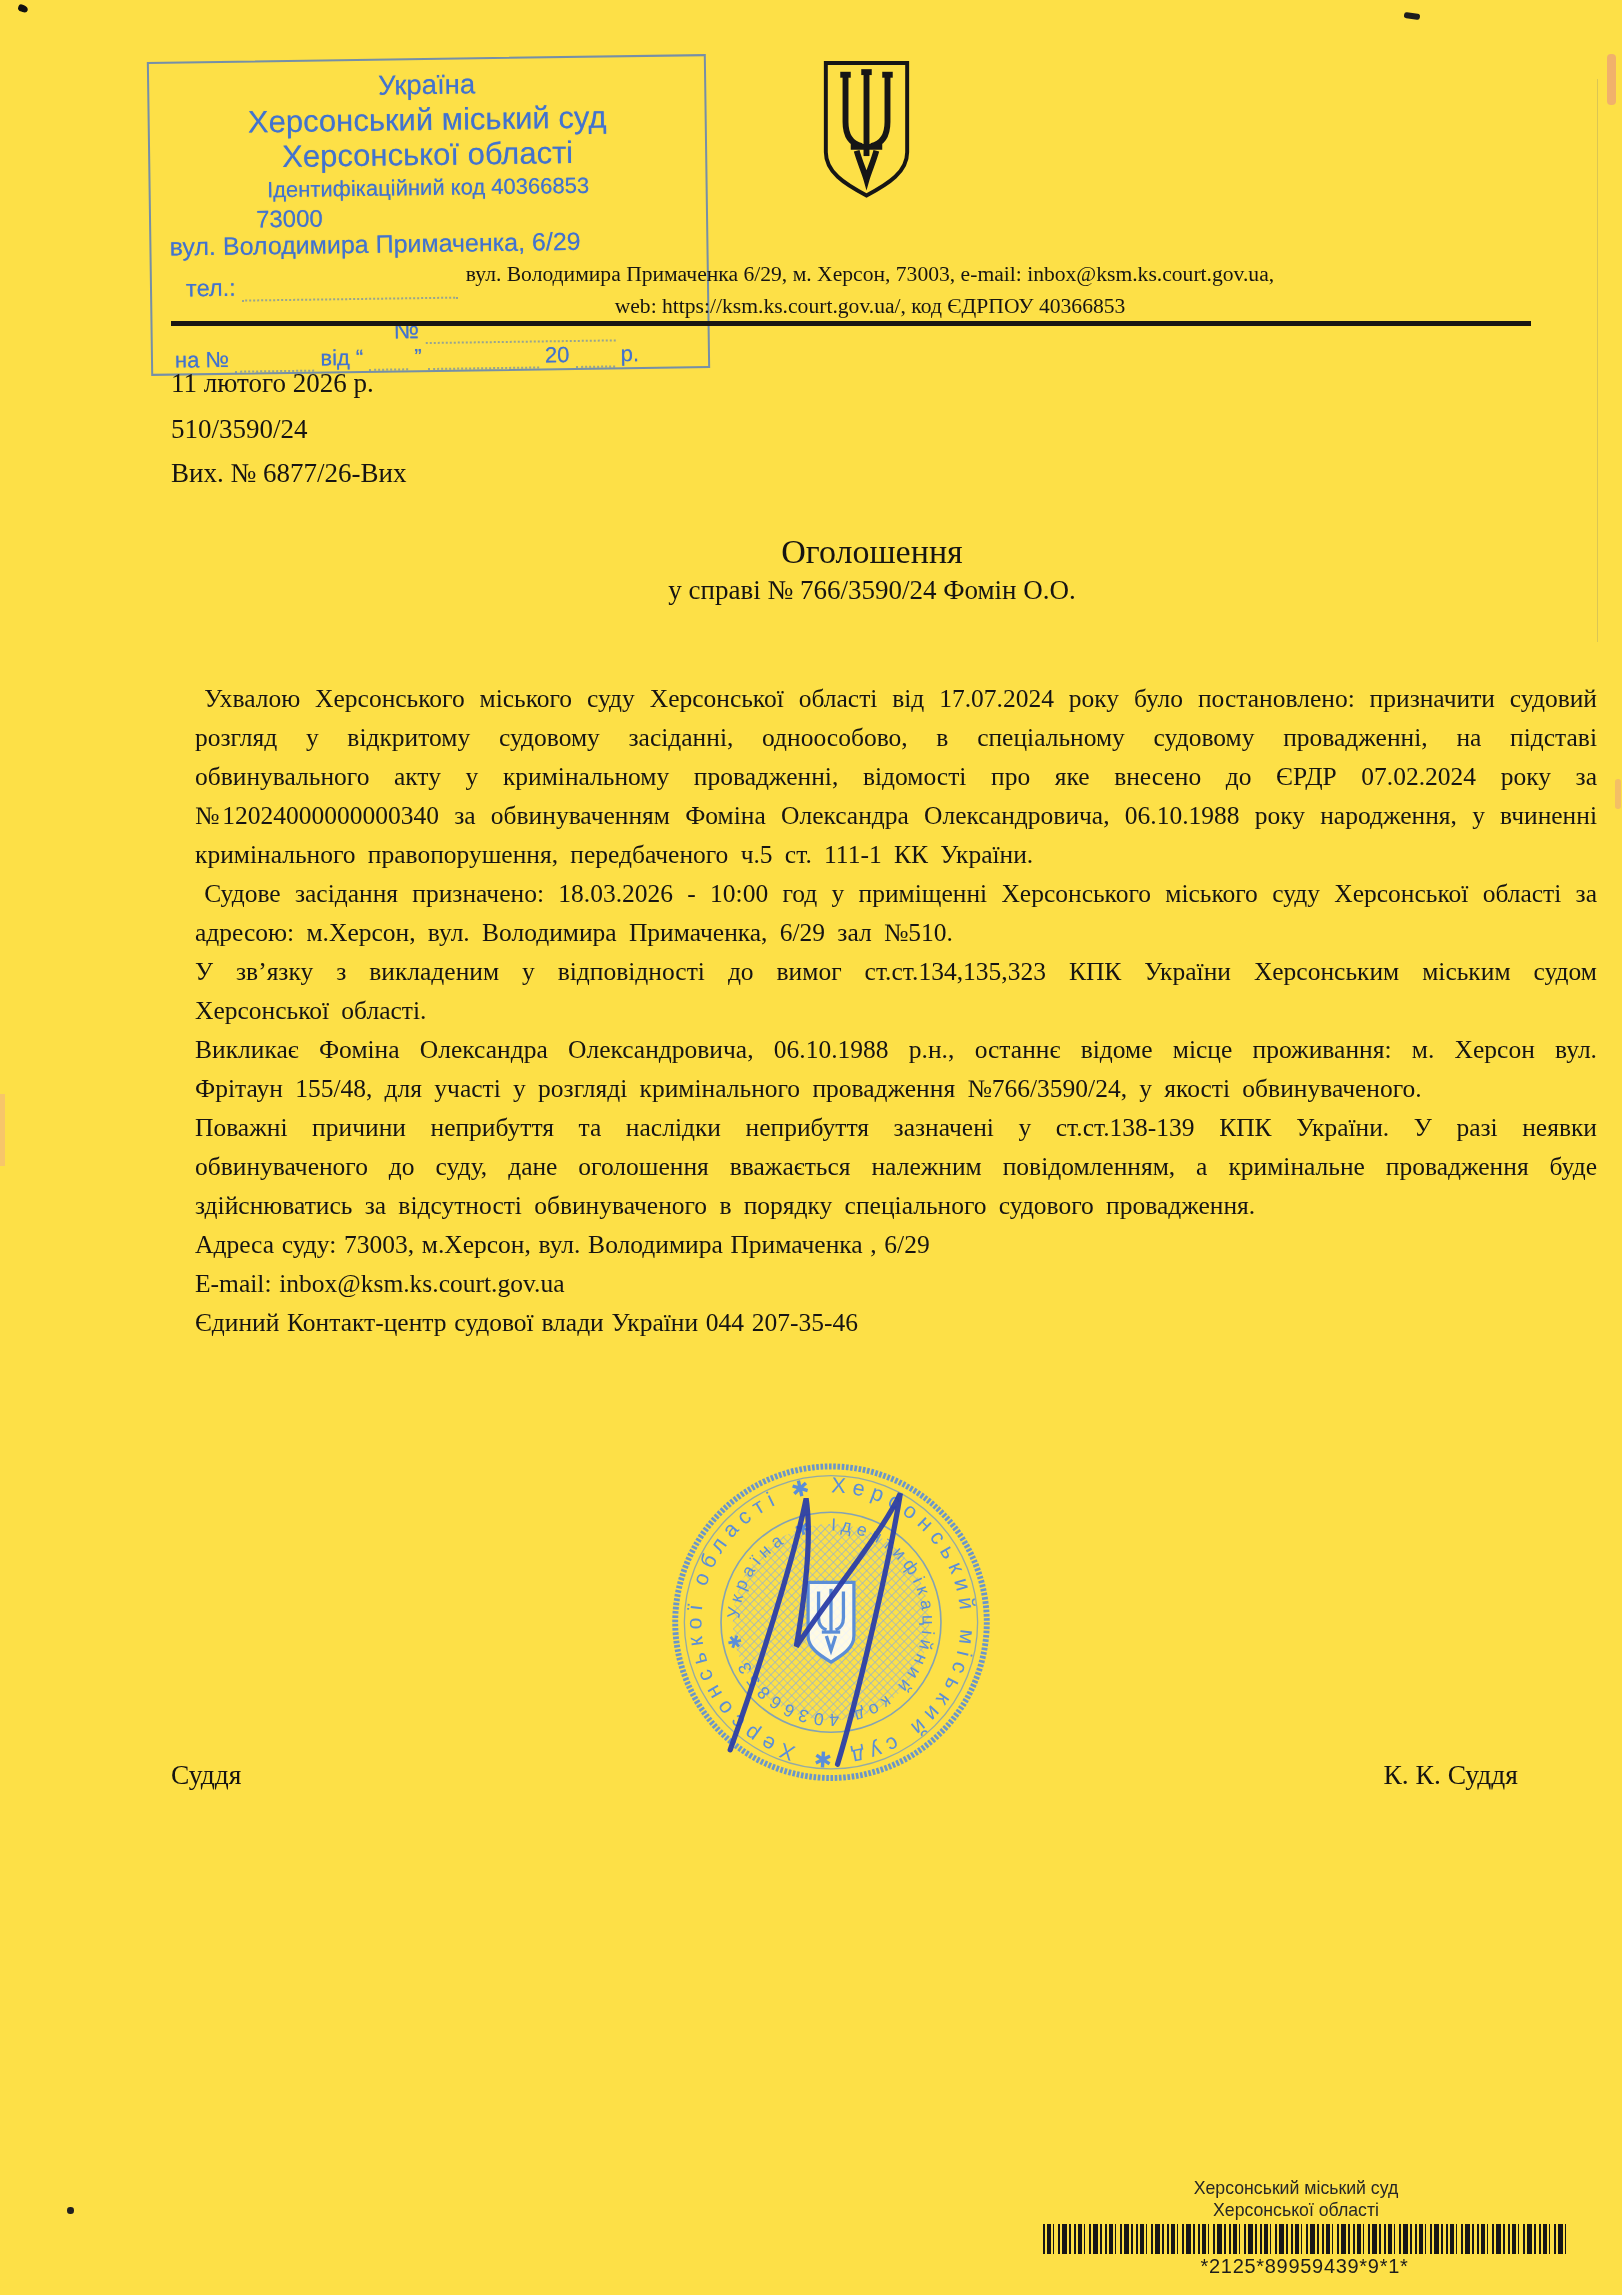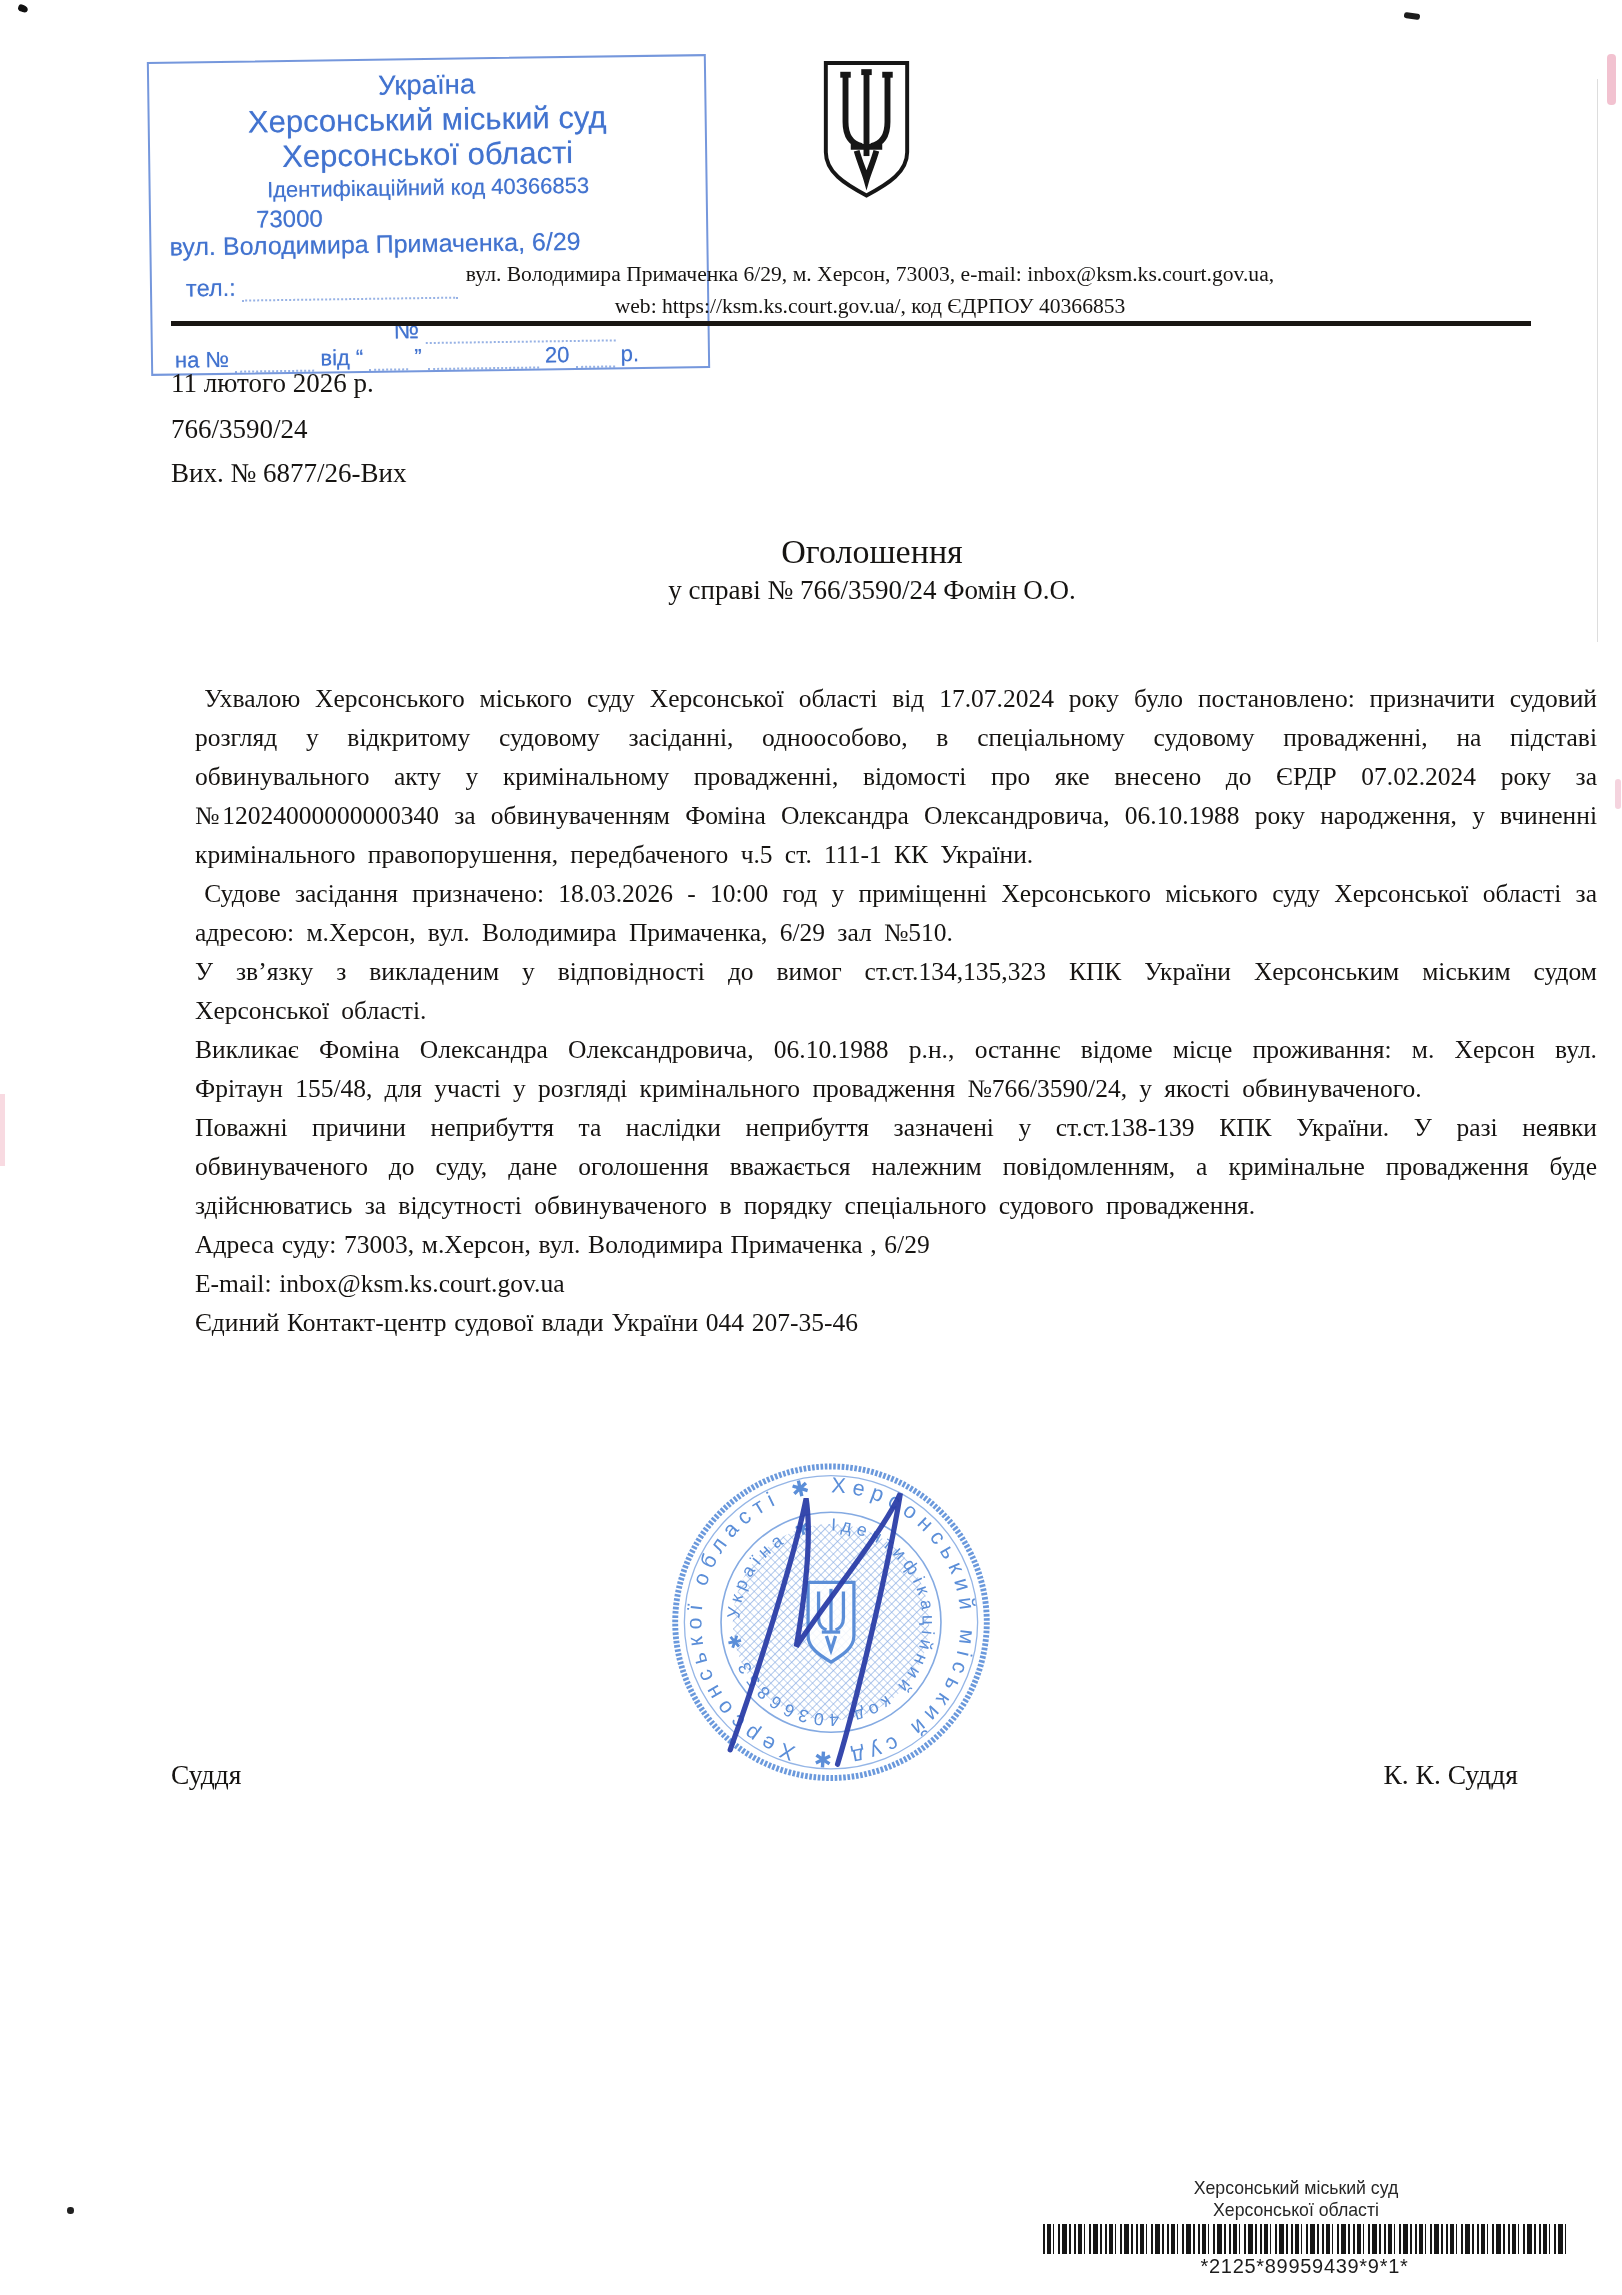--- a/index.html
+++ b/index.html
@@ -1,18 +1,18 @@
 <!DOCTYPE html>
 <html style="font-size:10.5px"><head>
 <meta charset="utf-8">
 <style>
   html,body{margin:0;padding:0;background:#e8e8e8;}
   .page{
     position:relative; width:1623px; height:2295px;
-    background:#ffffff; overflow:hidden;
+    background:#fde047; overflow:hidden;
     font-family:"Liberation Serif", serif; color:#161412;
   }
   .abs{position:absolute;}
 
   
   .corner-stamp{
     left:149px; top:58px; width:555px; height:310px;
     border:2.6px solid rgba(64,111,206,.72);
     transform:rotate(-0.8deg);
     font-family:"Liberation Sans", sans-serif;
@@ -139,21 +139,21 @@
       <path d="M46,134 H94"></path>
       <path d="M55,140 C60,158 66,170 70,184 C74,170 80,158 85,140"></path>
     </g>
   </svg>
 
   <div class="abs addr1">вул. Володимира Примаченка  6/29, м. Херсон, 73003, e-mail: inbox@ksm.ks.court.gov.ua,</div>
   <div class="abs addr2">web: https://ksm.ks.court.gov.ua/, код ЄДРПОУ 40366853</div>
   <div class="abs black-rule"></div>
 
   <div class="abs meta-date">11 лютого 2026 р.</div>
-  <div class="abs meta-case">766/3590/24</div>
+  <div class="abs meta-case">510/3590/24</div>
   <div class="abs meta-out">Вих. № 6877/26-Вих</div>
 
   <div class="abs doc-title">Оголошення</div>
   <div class="abs doc-subtitle">у справі № 766/3590/24 Фомін О.О.</div>
 
   <div class="abs body-text">
     <p class="ind">Ухвалою Херсонського міського суду Херсонської області  від 17.07.2024 року було постановлено: призначити судовий розгляд у відкритому судовому засіданні, одноособово, в спеціальному судовому провадженні, на підставі обвинувального акту у кримінальному провадженні, відомості про яке внесено до ЄРДР 07.02.2024 року за №12024000000000340 за обвинуваченням Фоміна Олександра Олександровича, 06.10.1988 року народження, у вчиненні кримінального правопорушення, передбаченого ч.5 ст. 111-1 КК України.</p>
     <p class="ind">Судове засідання призначено: 18.03.2026 - 10:00 год у приміщенні Херсонського міського суду Херсонської області  за адресою: м.Херсон, вул. Володимира Примаченка, 6/29  зал №510.</p>
     <p>У зв’язку з викладеним у відповідності до вимог  ст.ст.134,135,323 КПК України Херсонським міським судом Херсонської області.</p>
     <p>Викликає Фоміна Олександра Олександровича, 06.10.1988 р.н., останнє відоме місце проживання: м. Херсон вул. Фрітаун 155/48, для участі у розгляді кримінального провадження №766/3590/24, у якості обвинуваченого.</p>

